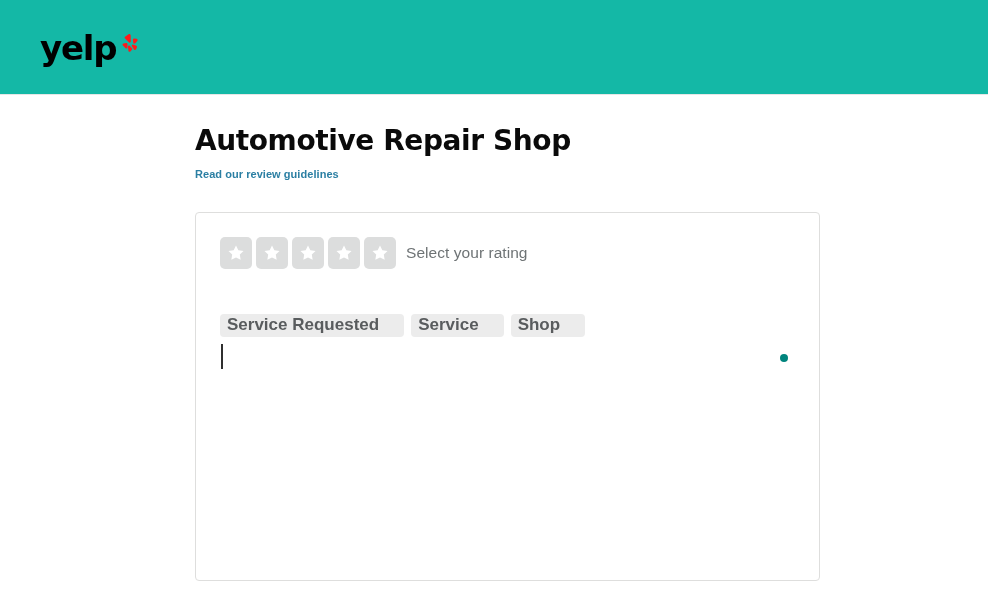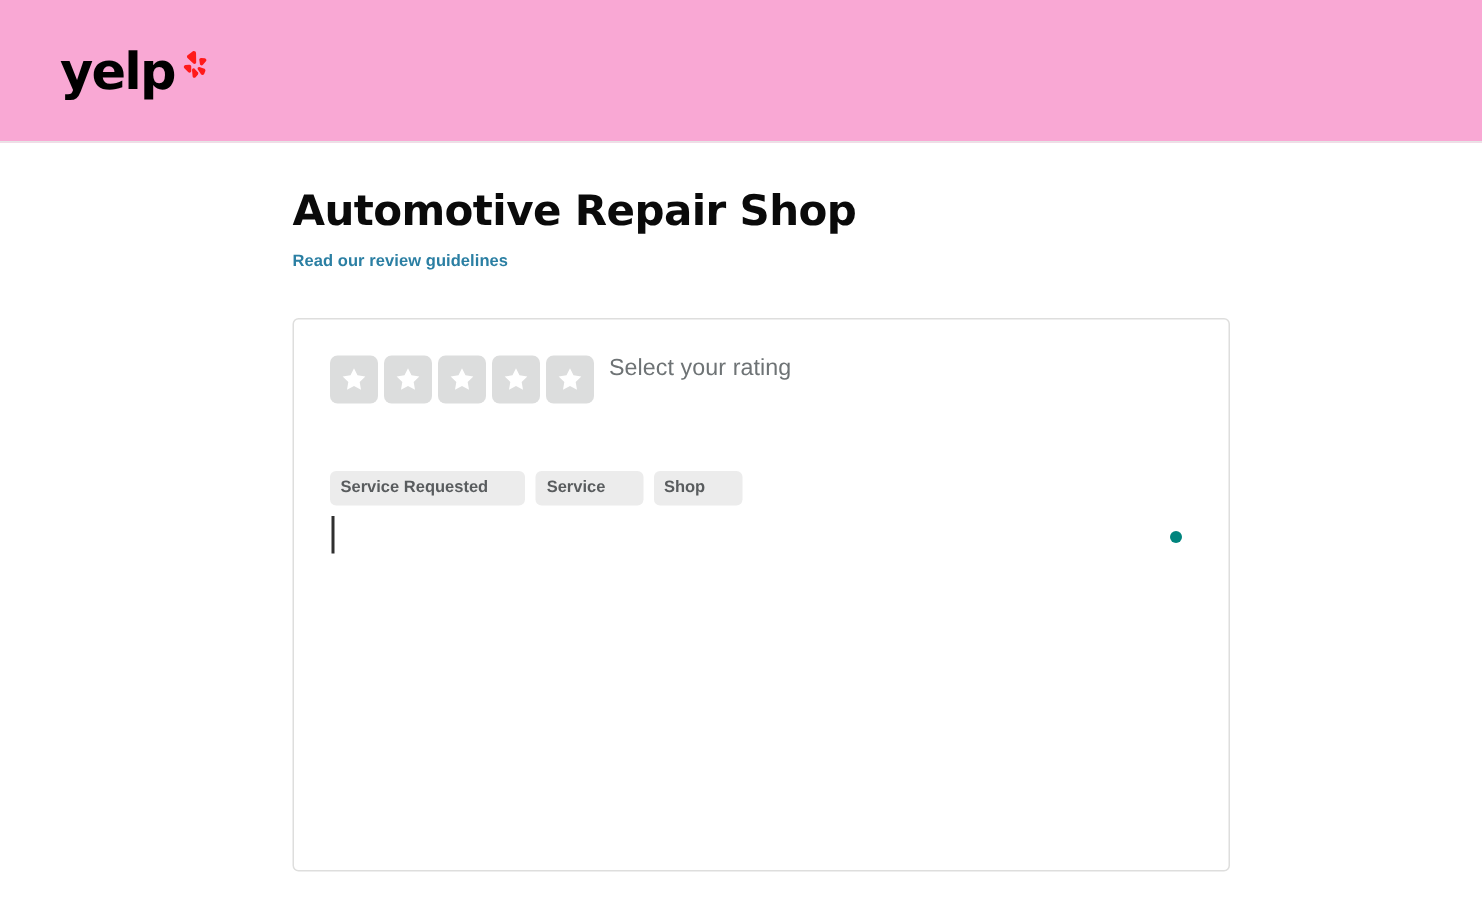--- a/index.html
+++ b/index.html
@@ -16,21 +16,21 @@
     -webkit-font-smoothing: antialiased;
   }
 
   
   .site-header {
     position: absolute;
     left: 0;
     top: 0;
     width: 988px;
     height: 95px;
-    background: #f9a8d4;
+    background: #14b8a6;
     border-bottom: 1px solid #e6e6e6;
     box-sizing: border-box;
   }
   .logo-wrap {
     position: absolute;
     left: 40px;
     top: 31px;
     display: flex;
     align-items: flex-start;
     height: 36px;
@@ -96,20 +96,21 @@
     border: 1px solid #dededd;
     border-radius: 4px;
   }
 
   
   .rating-row {
     position: absolute;
     left: 24px;
     top: 24px;
     display: flex;
+    align-items: center;
   }
   .star-btn {
     width: 32px;
     height: 32px;
     border: 0;
     padding: 0;
     margin: 0 4px 0 0;
     background: #dcdddd;
     border-radius: 5px;
     display: flex;
@@ -142,21 +143,21 @@
   .chip-row {
     position: absolute;
     left: 24px;
     top: 101px;
     display: flex;
     align-items: center;
   }
   .chip {
     background: #ececec;
     color: #595c5e;
-    font-size: 11px;
+    font-size: 17px;
     font-weight: bold;
     line-height: 12px;
     padding: 5px 25px 6px 7px;
     border-radius: 4px;
     margin-right: 7px;
     white-space: nowrap;
     cursor: pointer;
     border: 0;
     font-family: "Liberation Sans", sans-serif;
   }

